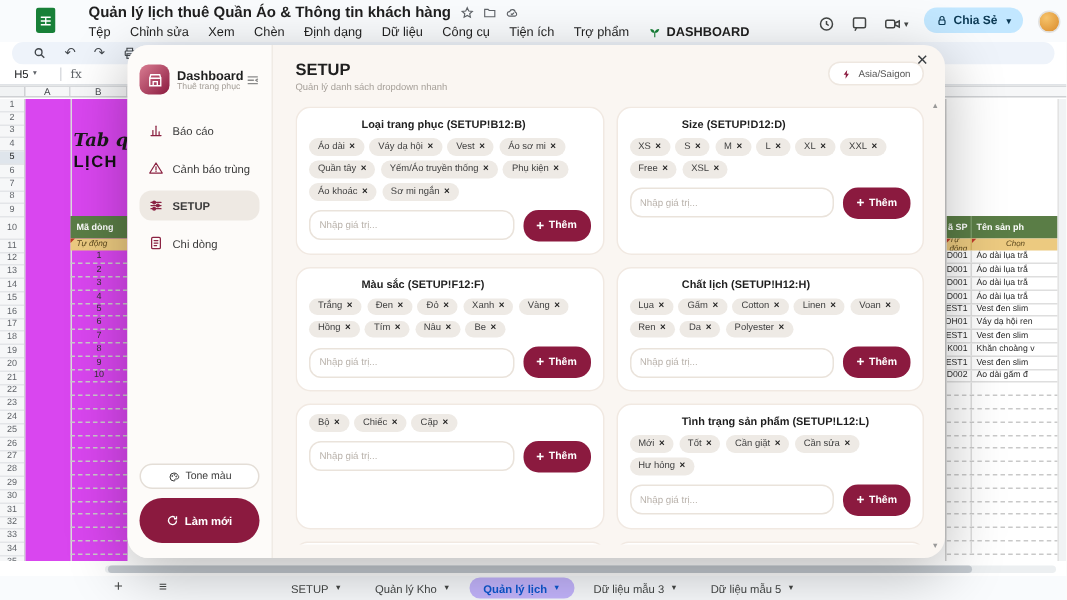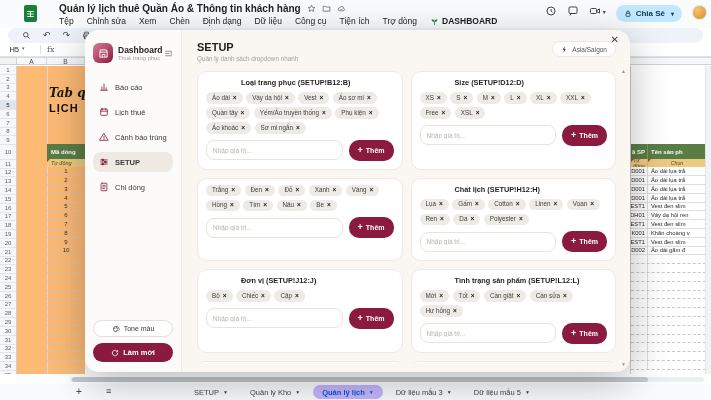--- a/index.html
+++ b/index.html
@@ -11,21 +11,21 @@
   
   .topbar { position:absolute; left:0; top:0; width:711px; height:28px; background:#f9fbfd; }
   .gs-logo { position:absolute; left:24px; top:5px; width:13px; height:17px; }
   .title-row { position:absolute; left:59px; top:3px; display:flex; align-items:center; gap:6px; }
   .doc-title { font-size:10px; color:#1f1f1f; white-space:nowrap;font-weight:bold; }
   .tiny-ic { width:9px; height:9px; color:#5f6368; }
   .menubar { position:absolute; left:59px; top:16px; display:flex; align-items:center; gap:13px; font-size:8.5px; color:#1f1f1f; }
   .menu-item { cursor:default; white-space:nowrap; }
   .menu-dash { display:flex; align-items:center; gap:3px; font-weight:bold; }
   .menu-dash .icon { width:9px; height:9px; color:#188038; }
-  .topbar-right { position:absolute; right:4px; top:5px; display:flex; align-items:flex-start; gap:10px; }
+  .topbar-right { position:absolute; right:4px; top:5px; display:flex; align-items:flex-end; gap:10px; }
   .tb-ic { width:12px; height:12px; color:#444746; }
   .cam-wrap { display:flex; align-items:center; gap:2px; color:#444746; font-size:6px; }
   .share-pill { height:17px; border-radius:999px; background:#c2e7ff; display:flex; align-items:center; gap:4px; padding:0 8px; font-size:8px; font-weight:bold; color:#0b3954; }
   .share-pill .icon { width:8px; height:8px; }
   .share-caret { font-size:6px; margin-left:2px; }
   .avatar { width:15px; height:15px; border-radius:50%; background:radial-gradient(circle at 35% 30%, #f6c36b, #d98a2b); border:1px solid #e2e2e2; }
 
   .toolbar { position:absolute; left:8px; top:28px; width:695px; height:15px; background:#eef3fa; border-radius:9px; display:flex; align-items:center; gap:12px; padding-left:14px; color:#41464b; }
   .toolbar .icon { width:9px; height:9px; }
   .toolbar .uarr { font-size:9px; line-height:1; }
@@ -37,21 +37,21 @@
   .fx { font-family:"DejaVu Serif", serif; font-size:8px; color:#5f6368; }
 
   .colheaders { position:absolute; left:0; top:57px; width:711px; height:8px; background:#f6f7f8; border-top:1px solid #d7d9dc; border-bottom:1px solid #cfd1d4; display:flex; font-size:6.5px; color:#45484c; }
   .ch-corner { width:17px; border-right:1px solid #cfd1d4; background:#f1f3f4; }
   .ch-cell { display:flex; align-items:center; justify-content:center; border-right:1px solid #d7d9dc; }
 
   .rowheaders { position:absolute; left:0; top:66px; width:17px; height:308px; background:#f6f7f8; border-right:1px solid #cfd1d4; overflow:hidden; }
   .row-num { display:flex; align-items:center; justify-content:center; font-size:6px; color:#5f6368; border-bottom:1px solid #e3e5e8; }
   .row-num.sel { background:#dfe5ec; color:#1f1f1f; }
 
-  .grid-left { position:absolute; left:17px; top:66px; width:68px; height:308px; background:#fdba74; overflow:hidden; }
+  .grid-left { position:absolute; left:17px; top:66px; width:68px; height:308px; background:#d946ef; overflow:hidden; }
   .gl-vline { position:absolute; left:30px; top:0; height:100%; border-left:1px solid #dadada; }
   .gl-serif { position:absolute; left:32px; top:20px; width:36px; font-family:"DejaVu Serif", serif; font-style:italic; font-weight:bold; font-size:12px; color:#1a1a1a; white-space:nowrap; overflow:hidden; }
   .gl-lich { position:absolute; left:32px; top:36px; width:36px; font-size:11px; font-weight:bold; letter-spacing:1px; color:#111; white-space:nowrap; overflow:hidden; }
   .gl-green { position:absolute; left:30px; top:78px; width:38px; height:15px; background:#5a7d46; color:#fff; font-size:6px; font-weight:bold; display:flex; align-items:center; padding-left:4px; white-space:nowrap; overflow:hidden; }
   .gl-orange { position:absolute; left:30px; top:93px; width:38px; height:8.4px; background:#ecca80; color:#5b471c; font-size:5.5px; font-style:italic; display:flex; align-items:center; padding-left:4px; }
   .corner-tri { position:absolute; left:0; top:0; width:0; height:0; border-top:3px solid #c0392b; border-right:3px solid transparent; }
   .gl-numrows { position:absolute; left:30px; top:101.4px; width:38px; }
   .num-row { height:8.8px; display:flex; align-items:center; justify-content:center; font-size:6px; color:#333; border-bottom:1px dashed #c9c9c9; }
   .num-row.empty { color:transparent; }
 
@@ -93,21 +93,21 @@
   .m-app-title { font-size:8.5px; font-weight:bold; color:#1f1f1f; }
   .m-app-sub { font-size:5.8px; color:#a39d96; white-space:nowrap; }
   .m-collapse { width:9px; height:9px; color:#8a8a8a; flex:0 0 auto; }
   .m-nav { margin-top:14px; display:flex; flex-direction:column; gap:5px; }
   .m-nav-item { display:flex; align-items:center; gap:6px; padding:5px 6px; border-radius:8px; font-size:7.5px; color:#3a3a3a; cursor:pointer; }
   .m-nav-item .icon { width:10px; height:10px; color:#8b2242; flex:0 0 auto; }
   .m-nav-item.active { background:#eee9e3; font-weight:bold; }
   .m-side-spacer { flex:1; }
   .m-tone-btn { display:flex; align-items:center; justify-content:center; gap:4px; height:17px; border:1px solid #e4ded7; border-radius:999px; background:#fff; font-size:7px; color:#3a3a3a; cursor:pointer; }
   .m-tone-btn .icon { width:8px; height:8px; color:#3a3a3a; }
-  .m-refresh-btn { margin-top:6px; display:flex; align-items:center; justify-content:center; gap:4px; height:19px; border:none; border-radius:999px; background:#8b1a3f; font-size:7.5px; font-weight:bold; color:#fff; cursor:pointer; }
+  .m-refresh-btn { margin-top:6px; display:flex; align-items:center; justify-content:center; gap:4px; height:30px; border:none; border-radius:999px; background:#8b1a3f; font-size:7.5px; font-weight:bold; color:#fff; cursor:pointer; }
   .m-refresh-btn .icon { width:8px; height:8px; color:#fff; }
 
   .m-main { flex:1; position:relative; padding:11px 14px 0 15px; }
   .m-header { display:flex; align-items:flex-start; justify-content:space-between; }
   .m-title { font-size:11px; font-weight:bold; color:#1f1f1f; }
   .m-subtitle { margin-top:2px; font-size:6.3px; color:#a59f98; }
   .m-tz-pill { display:flex; align-items:center; gap:4px; height:16px; padding:0 8px; border:1px solid #eee7e0; border-radius:999px; background:#fff; font-size:6.5px; color:#555; cursor:pointer; }
   .m-tz-pill .icon { width:7px; height:7px; color:#8b1a3f; }
 
   .m-cards { margin-top:9px; height:292px; overflow:hidden; display:grid; grid-template-columns:1fr 1fr; gap:8px; align-content:start; grid-auto-rows:auto; }
@@ -155,21 +155,21 @@
   </div>
   <div class="menubar">
       <span class="menu-item">Tệp</span>
       <span class="menu-item">Chỉnh sửa</span>
       <span class="menu-item">Xem</span>
       <span class="menu-item">Chèn</span>
       <span class="menu-item">Định dạng</span>
       <span class="menu-item">Dữ liệu</span>
       <span class="menu-item">Công cụ</span>
       <span class="menu-item">Tiện ích</span>
-      <span class="menu-item">Trợ dòng</span>
+      <span class="menu-item">Trợ phẩm</span>
       <span class="menu-item menu-dash">
         <span class="icon">
           <svg viewBox="0 0 24 24" fill="currentColor">
             <path d="M11 21v-8h2v8zM12 13c0-5 3-7 8-7-1 5-3 7-8 7zM12 13c0-5-3-7-8-7 1 5 3 7 8 7z"></path>
           </svg>
         </span>
         <span>DASHBOARD</span>
       </span>
     </div>
   <div class="topbar-right">
@@ -500,29 +500,20 @@
               <path d="M7 19v-7"></path>
               <path d="M12 19V5"></path>
               <path d="M17 19v-5"></path>
             </svg>
           </span>
           <span>Báo cáo</span>
         </div>
         <div class="m-nav-item">
           <span class="icon">
             <svg viewBox="0 0 24 24" fill="none" stroke="currentColor" stroke-width="2" stroke-linecap="round" stroke-linejoin="round">
-              <rect x="4" y="5" width="16" height="15" rx="2"></rect>
-              <path d="M4 10h16M8 3v4M16 3v4"></path>
-            </svg>
-          </span>
-          <span>Lịch thuê</span>
-        </div>
-        <div class="m-nav-item">
-          <span class="icon">
-            <svg viewBox="0 0 24 24" fill="none" stroke="currentColor" stroke-width="2" stroke-linecap="round" stroke-linejoin="round">
               <path d="M12 4 22 20H2z"></path>
               <path d="M12 10v5"></path>
               <path d="M12 17.3v.4"></path>
             </svg>
           </span>
           <span>Cảnh báo trùng</span>
         </div>
         <div class="m-nav-item active">
           <span class="icon">
             <svg viewBox="0 0 24 24" fill="none" stroke="currentColor" stroke-width="2" stroke-linecap="round" stroke-linejoin="round">
@@ -669,20 +660,21 @@
           </div>
           <div class="s-input-row">
             <input class="s-input" placeholder="Nhập giá trị..." style="">
             <button class="s-add-btn">
               <span class="plus">+</span>
               <span>Thêm</span>
             </button>
           </div>
         </div>
         <div class="s-card">
+          <div class="s-title">Màu sắc (SETUP!F12:F)</div>
           <div class="s-tags">
             <span class="tag">
               <span>Trắng</span>
               <span class="x">×</span>
             </span>
             <span class="tag">
               <span>Đen</span>
               <span class="x">×</span>
             </span>
             <span class="tag">
@@ -760,21 +752,20 @@
           </div>
           <div class="s-input-row">
             <input class="s-input" placeholder="Nhập giá trị..." style="">
             <button class="s-add-btn">
               <span class="plus">+</span>
               <span>Thêm</span>
             </button>
           </div>
         </div>
         <div class="s-card">
-          <div class="s-title">Đơn vị (SETUP!J12:J)</div>
           <div class="s-tags">
             <span class="tag">
               <span>Bộ</span>
               <span class="x">×</span>
             </span>
             <span class="tag">
               <span>Chiếc</span>
               <span class="x">×</span>
             </span>
             <span class="tag">

